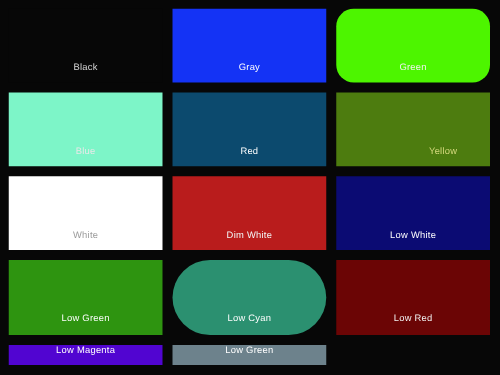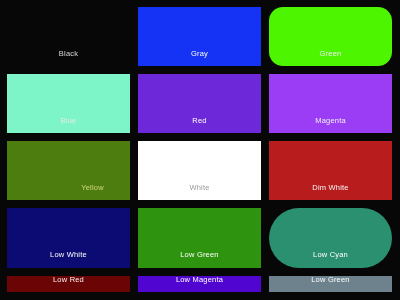--- a/index.html
+++ b/index.html
@@ -58,25 +58,22 @@
     </div>
     <div class="swatch" style="background: rgb(20, 51, 245);">
       <span class="swatch-label" style="color: rgb(255, 255, 255);">Gray</span>
     </div>
     <div class="swatch" style="background: rgb(77, 245, 0); border-radius: 14px;">
       <span class="swatch-label" style="color: rgb(242, 242, 242);">Green</span>
     </div>
     <div class="swatch" style="background: rgb(125, 245, 200);">
       <span class="swatch-label" style="color: rgb(232, 232, 232);">Blue</span>
     </div>
-    <div class="swatch" style="background: #6d28d9;">
+    <div class="swatch" style="background: #0c4a6e;">
       <span class="swatch-label" style="color: rgb(255, 255, 255);">Red</span>
-    </div>
-    <div class="swatch" style="background: rgb(155, 61, 245);">
-      <span class="swatch-label" style="color: rgb(240, 240, 240);">Magenta</span>
     </div>
     <div class="swatch" style="background: #4d7c0f; padding-left: 48px;">
       <span class="swatch-label" style="color: rgb(214, 217, 126);">Yellow</span>
     </div>
     <div class="swatch" style="background: rgb(255, 255, 255);">
       <span class="swatch-label" style="color: rgb(154, 154, 154);">White</span>
     </div>
     <div class="swatch" style="background: #b91c1c;">
       <span class="swatch-label" style="color: rgb(242, 246, 247);">Dim White</span>
     </div>

